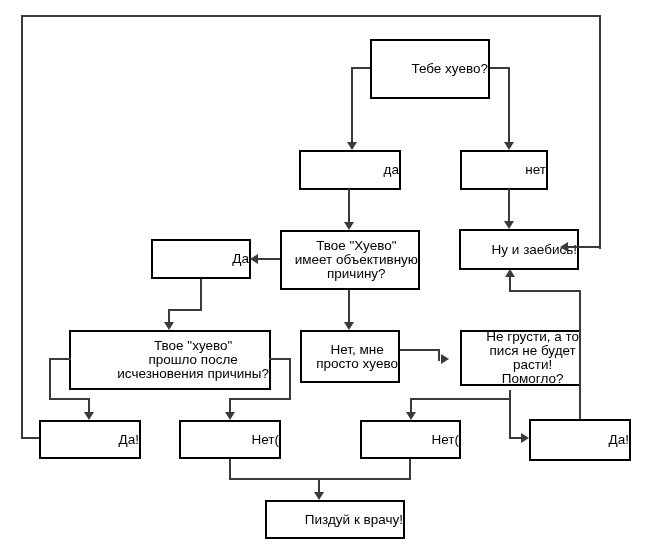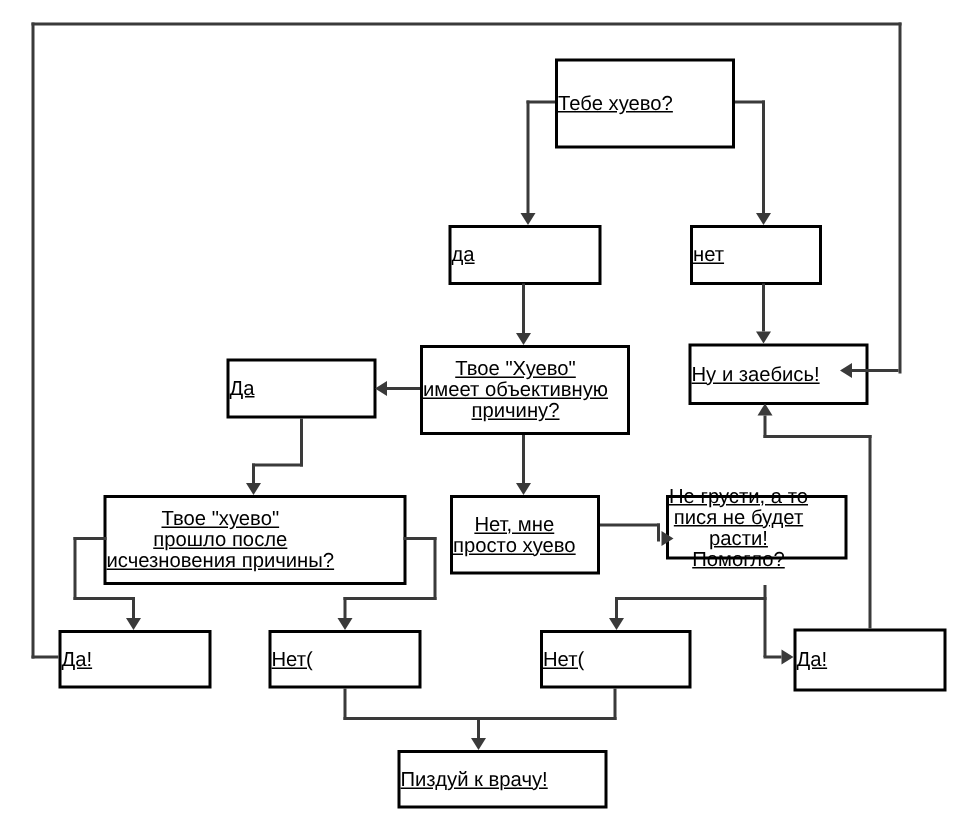--- a/index.html
+++ b/index.html
@@ -15,25 +15,24 @@
     background:var(--bg);
     font-family:"Liberation Sans", sans-serif;
     color:var(--text);
     overflow:hidden;
   }
   .node{
     position:absolute;
     box-sizing:border-box;
     border:2px solid var(--border);
     background:var(--bg);
-    display:flex;align-items:center;justify-content:flex-start;
+    display:flex;align-items:center;justify-content:flex-end;
     text-align:center;
     font-size:13.5px;line-height:14px;
     white-space:pre-line;
-    text-decoration:underline;
   }
   .seg{position:absolute;background:var(--line);}
   .arw{position:absolute;width:0;height:0;}
   .ad{border-left:5px solid transparent;border-right:5px solid transparent;border-top:8px solid var(--line);}
   .au{border-left:5px solid transparent;border-right:5px solid transparent;border-bottom:8px solid var(--line);}
   .al{border-top:5px solid transparent;border-bottom:5px solid transparent;border-right:8px solid var(--line);}
   .ar{border-top:5px solid transparent;border-bottom:5px solid transparent;border-left:8px solid var(--line);}
 </style>
 </head>
 <body>
@@ -70,21 +69,21 @@
     <span>Твое "хуево"
 прошло после
 исчезновения причины?</span>
   </div>
 
   <div class="node" style="left:300px;top:330px;width:100px;height:53px">
     <span>Нет, мне
 просто хуево</span>
   </div>
 
-  <div class="node" style="left:444px;top:330px;width:121px;height:43px">
+  <div class="node" style="left:460px;top:330px;width:121px;height:56px">
     <span>Не грусти, а то
 пися не будет
 расти!
 Помогло?</span>
   </div>
 
   <div class="node" style="left:39px;top:420px;width:102px;height:39px">
     <span>Да!</span>
   </div>
 

